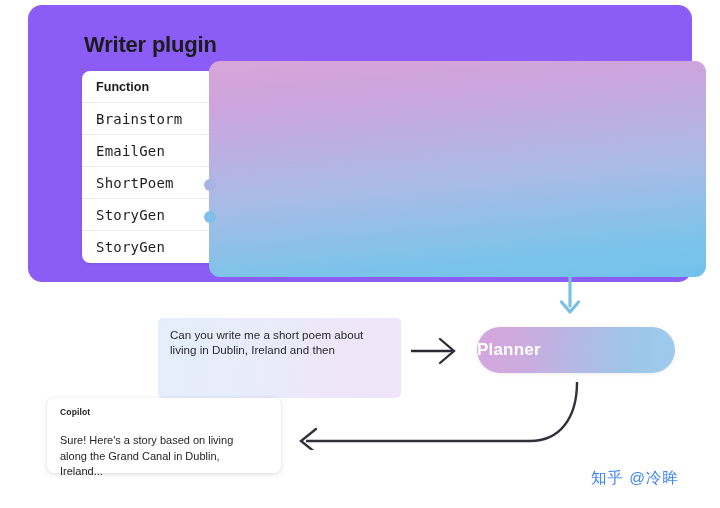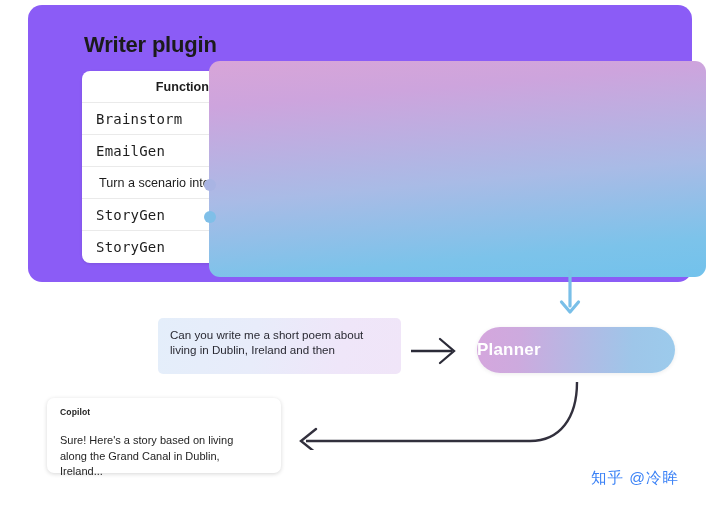--- a/index.html
+++ b/index.html
@@ -72,21 +72,20 @@
     font-size: 12.6px;
     color: #1d1d1d;
     white-space: nowrap;
   }
   .trow.header .tcell-fn,
   .trow.header .tcell-desc {
     font-family: "Liberation Sans", sans-serif;
     font-weight: bold;
     font-size: 12.6px;
     letter-spacing: 0;
-    text-align: right;
   }
 
   
   #highlight-box {
     position: absolute;
     left: 181px;
     top: 56px;
     width: 497px;
     height: 216px;
     border-radius: 11px;
@@ -119,21 +118,21 @@
     width: 36px;
     height: 48px;
   }
 
   
   #user-bubble {
     position: absolute;
     left: 158px;
     top: 318px;
     width: 243px;
-    height: 56px;
+    height: 80px;
     border-radius: 5px;
     background: linear-gradient(100deg, #e4eefa 0%, #e8ecfa 40%, #efe6f9 75%, #f0e5f8 100%);
     box-sizing: border-box;
     padding: 9px 12px 0 12px;
   }
   #user-bubble .line {
     font-size: 11.6px;
     line-height: 15.4px;
     color: #2a2a33;
     white-space: nowrap;
@@ -228,20 +227,21 @@
     </div>
     <div class="trow">
       <div class="tcell-fn">Brainstorm</div>
       <div class="tcell-desc">Given a goal or topic description generate a list of ideas.</div>
     </div>
     <div class="trow">
       <div class="tcell-fn">EmailGen</div>
       <div class="tcell-desc">Write an email from the given bullet points.</div>
     </div>
     <div class="trow">
+      <div class="tcell-fn">ShortPoem</div>
       <div class="tcell-desc">Turn a scenario into a short and entertaining poem.</div>
     </div>
     <div class="trow">
       <div class="tcell-fn">StoryGen</div>
       <div class="tcell-desc">Generate a list of synopsis for a novel or novella with sub-chapters.</div>
     </div>
     <div class="trow">
       <div class="tcell-fn">StoryGen</div>
       <div class="tcell-desc">Translate the input into a language of your choice.</div>
     </div>

